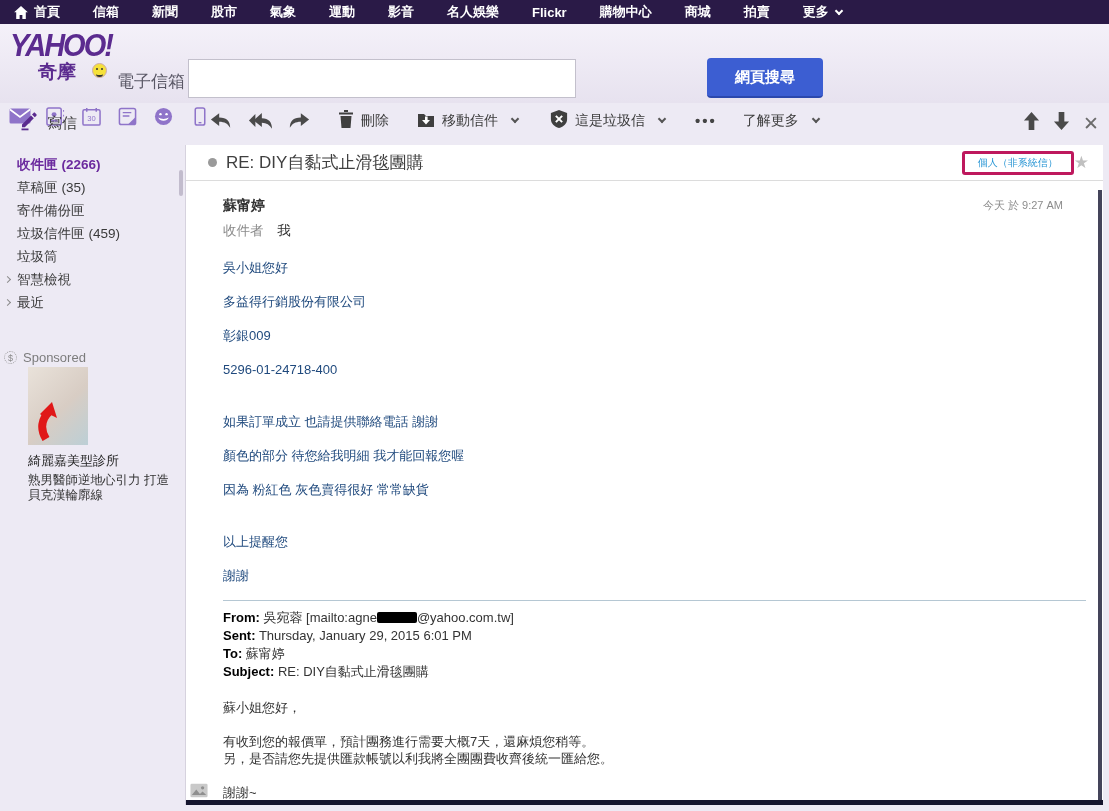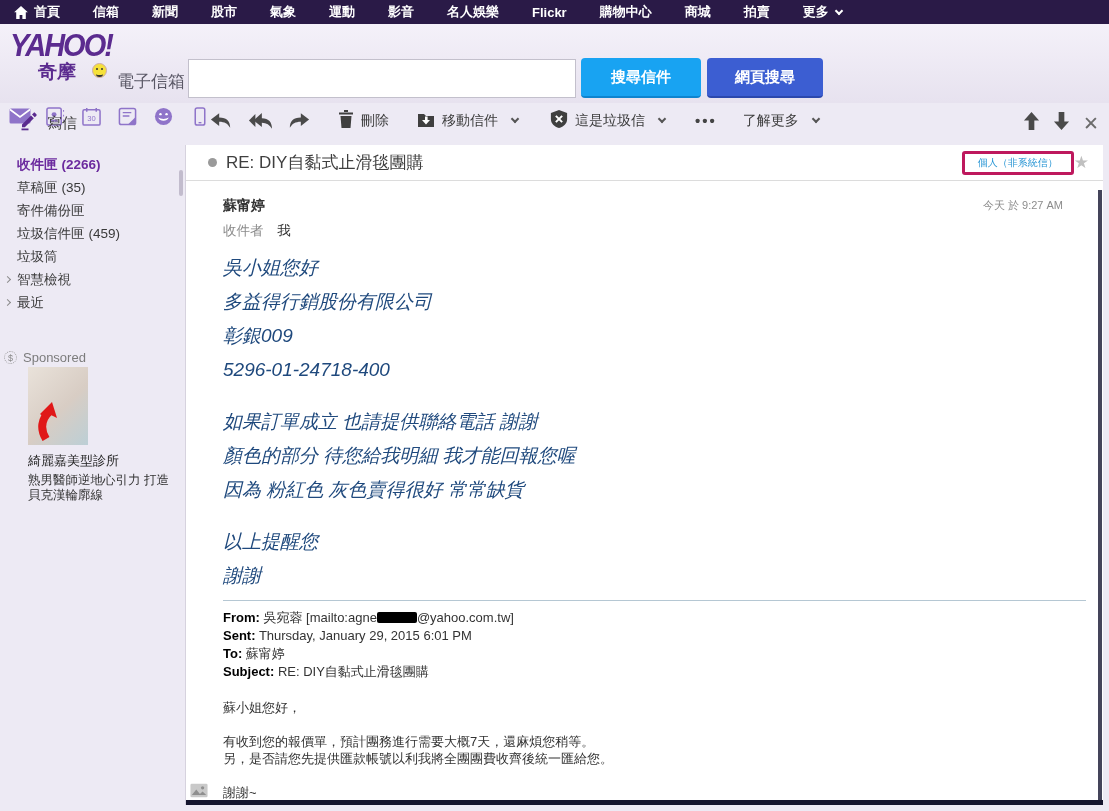--- a/index.html
+++ b/index.html
@@ -77,21 +77,21 @@
   .star { color:#c0c0c0; font-size:17px; margin-right:14px; cursor:pointer; }
 
   .msg-header { position:absolute; top:37px; left:0; width:100%; height:76px; }
   .sender { position:absolute; left:37px; top:15px; font-size:14px; font-weight:bold; color:#333; }
   .msg-date { position:absolute; right:40px; top:16px; font-size:11px; color:#8c8c8c; }
   .to-row { position:absolute; left:37px; top:40px; font-size:13.5px; }
   .to-label { color:#8c8c8c; }
   .to-value { color:#333; margin-left:10px; }
 
   .msg-body { position:absolute; top:113px; left:37px; width:860px; }
-  .bline { height:34px; line-height:20px; font-size:19px; color:#1F497D; white-space:nowrap;font-style:italic; }
+  .bline { height:34px; line-height:20px; font-size:13px; color:#1F497D; white-space:nowrap; }
   .bline.sp { height:18px; }
   .qdivider { border:none; border-top:1px solid #b5c7d3; width:863px; margin:0; }
   .qhead { margin-top:8px; font-size:13px; color:#333; }
   .qhead .ql { line-height:18px; white-space:nowrap; }
   .qhead b { color:#000; }
   .redact { display:inline-block; width:40px; height:11px; background:#000; border-radius:2px; vertical-align:-1px; }
   .qbody { margin-top:18px; font-size:13px; color:#333; }
   .qline { min-height:17px; line-height:17px; white-space:nowrap; }
 
   .img-placeholder { position:absolute; left:4px; bottom:3px; }
@@ -153,21 +153,20 @@
 
   <header class="header">
     <div class="logo">
       <div class="logo-main">YAHOO!</div>
       <div class="logo-sub"><span>奇摩</span>
         <span class="smiley"></span>
       </div>
     </div>
     <div class="product-name">電子信箱</div>
     <input class="search-input" type="text" value="" style="">
-    <button class="btn btn-mailsearch">搜尋信件</button>
     <button class="btn btn-websearch">網頁搜尋</button>
 
     <div class="app-icons">
       <span class="appico">
         <svg width="22" height="16" viewBox="0 0 22 16">
             <rect x="0.5" y="0.5" width="21" height="15" rx="1.5" fill="#8f74c9"></rect>
             <path d="M1 1.5l10 7.5 10-7.5" stroke="#fff" stroke-width="1.6" fill="none"></path>
           </svg>
       </span>
       <span class="appico">

